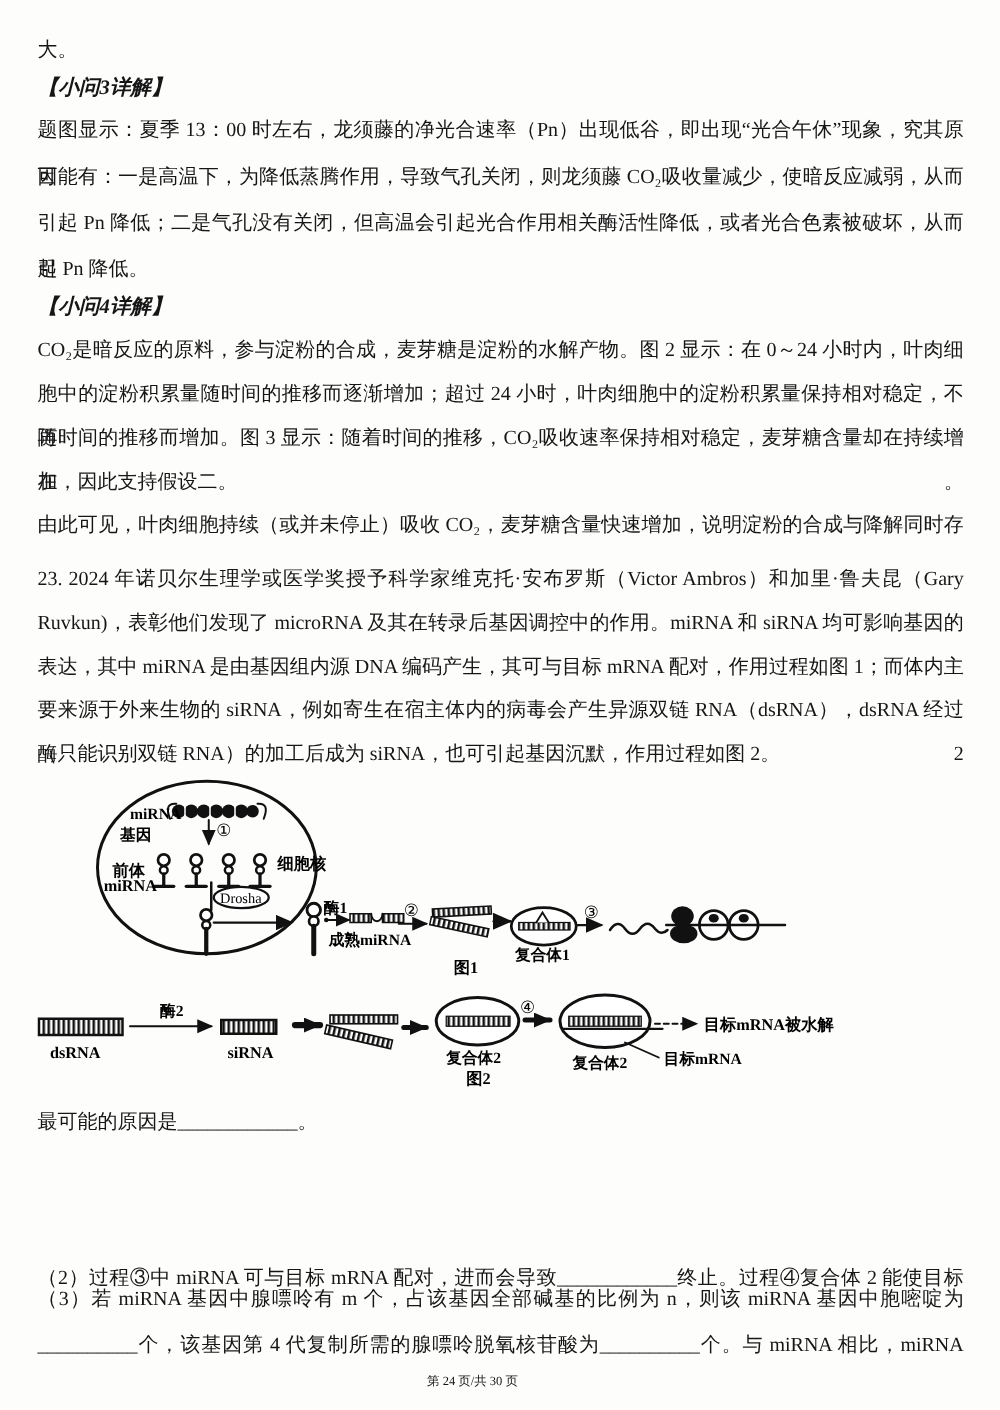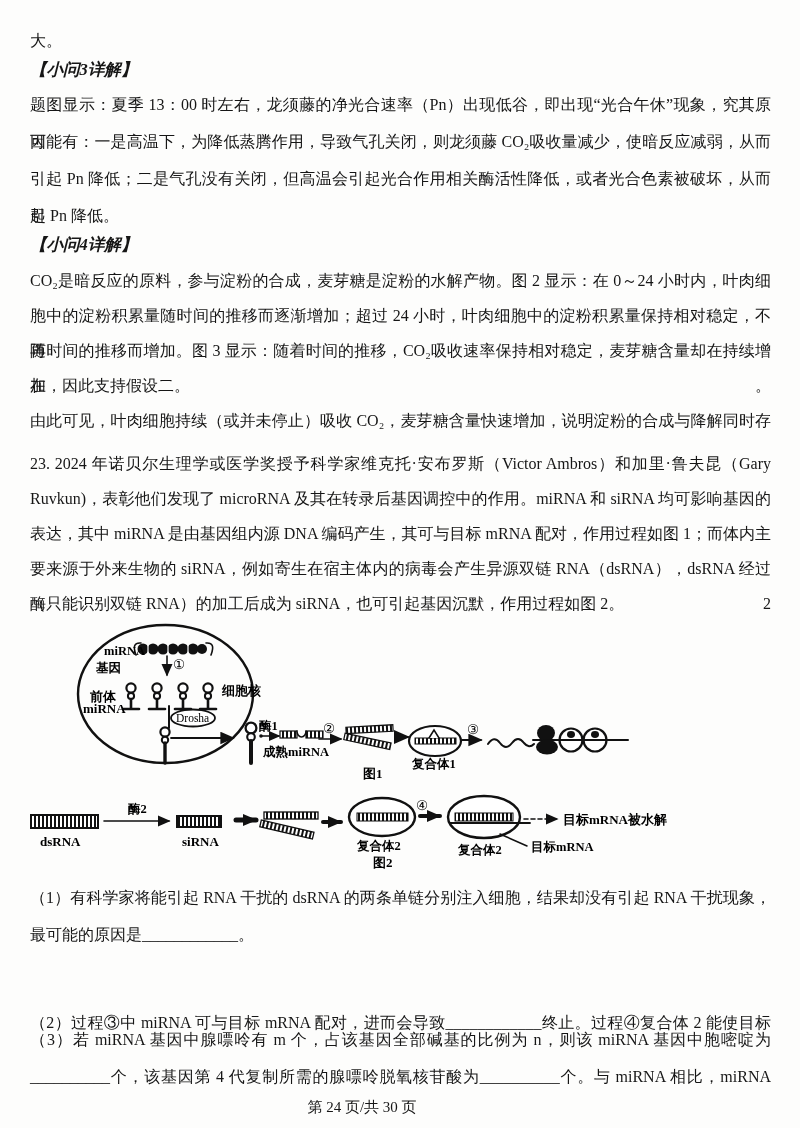--- a/index.html
+++ b/index.html
@@ -8,21 +8,21 @@
     font-family:"Liberation Serif","DejaVu Serif",serif;color:#161616;
     overflow:hidden;
   }
   .tblock{position:absolute;left:30px;width:741px;font-size:16px;}
   .lh37 .ln{line-height:37px;height:37px;}
   .lh35 .ln{line-height:35px;height:35px;}
   .lh34 .ln{line-height:34px;height:34px;}
   .ln{white-space:nowrap;}
   .ln.fill{white-space:normal;text-align:justify;text-align-last:justify;}
   .hdr{font-weight:bold;font-size:16.5px;line-height:24px;font-style:italic;}
-  .footer{position:absolute;left:0;top:1098px;width:724px;text-align:center;font-size:15px;}
+  .footer{position:absolute;left:16px;top:1098px;width:724px;text-align:center;font-size:10px;}
   svg text{font-family:"Liberation Serif","DejaVu Serif",serif;}
   .dlab{font-weight:bold;font-size:12.5px;}
   .dlab13{font-weight:bold;font-size:13px;}
   .step{font-size:13.5px;font-weight:normal;}
   .drosha{font-size:11.5px;}
 </style>
 </head>
 <body>
 
 <div class="page">
@@ -218,21 +218,20 @@
       <line x1="470" y1="218" x2="497" y2="230" stroke="#111" stroke-width="1.5"></line>
       <text class="dlab" x="428" y="238">复合体2</text>
       <text class="dlab" x="501" y="235">目标mRNA</text>
 
       <line x1="494" y1="203" x2="527" y2="203" stroke="#111" stroke-width="1.6" stroke-dasharray="4,3" marker-end="url(#ah)"></line>
       <text class="dlab13" x="533" y="208">目标mRNA被水解</text>
     </g>
   </svg>
 
   <div class="tblock lh37" style="top:879px">
-    <div class="ln fill">（1）有科学家将能引起 RNA 干扰的 dsRNA 的两条单链分别注入细胞，结果却没有引起 RNA 干扰现象，</div>
     <div class="ln">最可能的原因是____________。</div>
   </div>
 
   <div class="tblock lh34" style="top:1006px">
     <div class="ln fill">（2）过程③中 miRNA 可与目标 mRNA 配对，进而会导致____________终止。过程④复合体 2 能使目标</div>
   </div>
 
   <div class="tblock lh37" style="top:1021px">
     <div class="ln fill">（3）若 miRNA 基因中腺嘌呤有 m 个，占该基因全部碱基的比例为 n，则该 miRNA 基因中胞嘧啶为</div>
     <div class="ln fill">__________个，该基因第 4 代复制所需的腺嘌呤脱氧核苷酸为__________个。与 miRNA 相比，miRNA</div>

